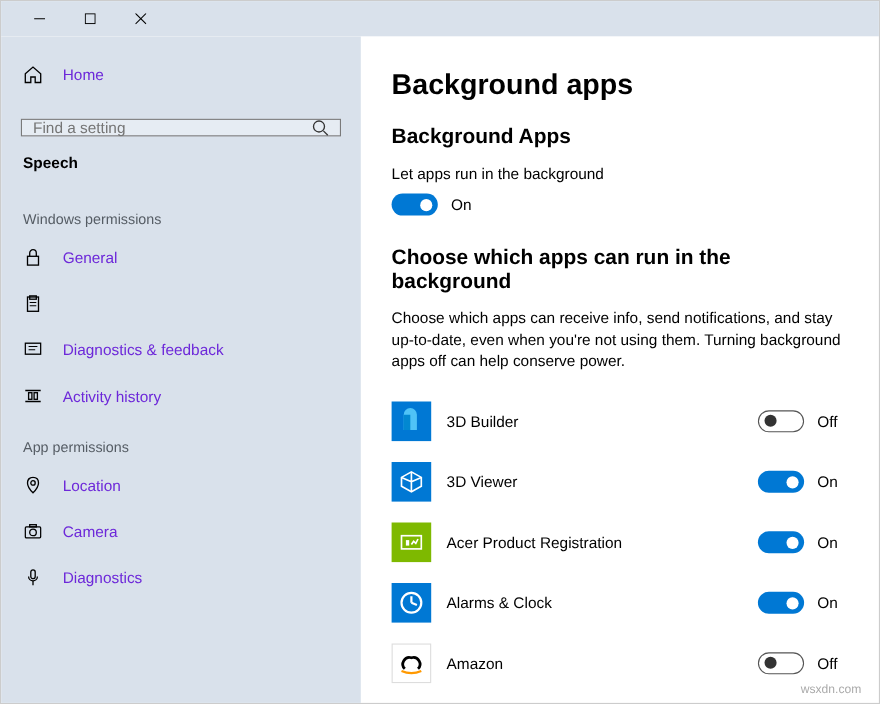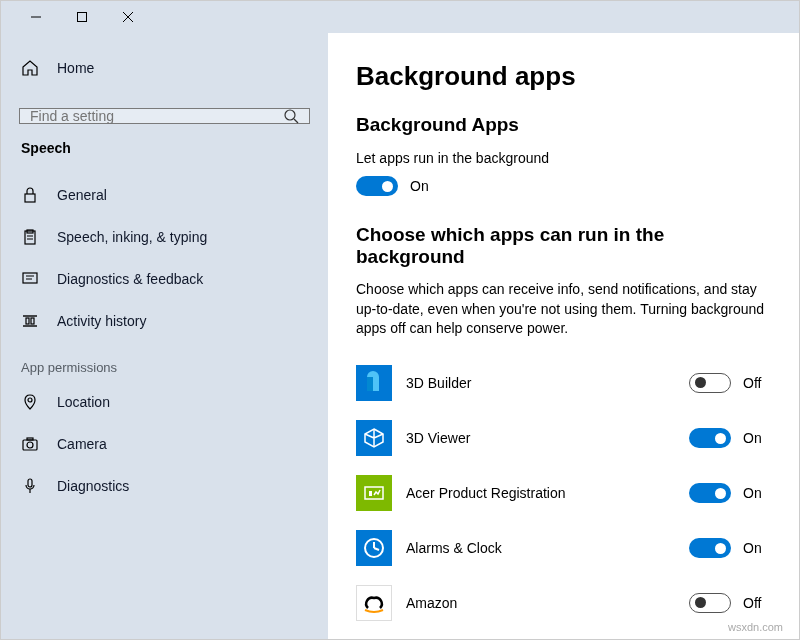--- a/index.html
+++ b/index.html
@@ -4,21 +4,21 @@
 <style>
 * { box-sizing: border-box; margin: 0; padding: 0; }
 body { font-family: "Segoe UI", -apple-system, sans-serif; font-size: 14px; color: #000; background: #fff; width: 800px; height: 640px; overflow: hidden; }
 .window { display: flex; flex-direction: column; width: 800px; height: 640px; border: 1px solid #ccc; }
 .titlebar { height: 32px; display: flex; align-items: center; background: #d9e1eb; padding-left: 12px; }
 .titlebar-title { font-size: 12px; flex: 1; }
 .win-controls { display: flex; }
 .win-btn { width: 46px; height: 32px; display: flex; align-items: center; justify-content: center; font-size: 12px; font-family: "Segoe UI Symbol", sans-serif; }
 .body { flex: 1; display: flex; overflow: hidden; }
 .sidebar { width: 327px; background: #d9e1eb; padding: 14px 0 0 0; display: flex; flex-direction: column; overflow: hidden; }
-.side-row { display: flex; align-items: center; height: 42px; padding: 0 20px; gap: 18px; color: #0f172a; }
+.side-row { display: flex; align-items: center; height: 42px; padding: 0 20px; gap: 18px; color: #6d28d9; }
 .side-row .icon { width: 18px; display:flex; align-items:center; justify-content:center; }
 .side-row .label { font-size: 14px; }
 .search { margin: 19px 18px 14px 18px; height: 16px; border: 1px solid #7a7a7a; background: #e6ecf3; display: flex; align-items: center; padding: 0 10px; }
 .search input { flex: 1; border: none; background: transparent; outline: none; font-size: 14px; color: #555; }
 .search .icon { color: #333; font-size: 14px; }
 .category { font-weight: 600; padding: 2px 20px 18px 20px; font-size: 14px; }
 .section-head { color: #555c64; font-size: 13px; padding: 18px 20px 6px 20px; }
 .main { flex: 1; padding: 28px 26px 10px 28px; overflow-y: hidden; position: relative; }
 .page-title { font-size: 26px; font-weight: 600; margin-bottom: 22px; }
 .sub-title { font-size: 19px; font-weight: 600; margin-bottom: 14px; }
@@ -80,40 +80,40 @@
         <span class="icon">
           <svg width="16" height="16" viewBox="0 0 16 16">
               <circle cx="7" cy="7" r="5" fill="none" stroke="#333" stroke-width="1.2"></circle>
               <line x1="11" y1="11" x2="15" y2="15" stroke="#333" stroke-width="1.2"></line>
             </svg>
         </span>
       </div>
 
       <div class="category">Speech</div>
 
+      <div class="section-head">Windows permissions</div>
 
       <div class="side-row">
         <span class="icon">
           <svg width="16" height="16" viewBox="0 0 16 16">
               <rect x="3" y="7" width="10" height="8" fill="none" stroke="#000" stroke-width="1.2"></rect>
               <path d="M5 7 L5 4 A3 3 0 0 1 11 4 L11 7" fill="none" stroke="#000" stroke-width="1.2"></path>
             </svg>
         </span>
         <span class="label">General</span>
       </div>
       <div class="side-row">
         <span class="icon">
           <svg width="16" height="16" viewBox="0 0 16 16">
               <rect x="3" y="2" width="10" height="13" fill="none" stroke="#000" stroke-width="1.2"></rect>
               <rect x="5" y="1" width="6" height="3" fill="none" stroke="#000" stroke-width="1.2"></rect>
               <line x1="5" y1="7" x2="11" y2="7" stroke="#000"></line>
               <line x1="5" y1="10" x2="11" y2="10" stroke="#000"></line>
             </svg>
         </span>
-        <span class="label">Speech, inking, &amp; typing</span>
       </div>
       <div class="side-row">
         <span class="icon">
           <svg width="16" height="16" viewBox="0 0 16 16">
               <rect x="1" y="2" width="14" height="10" fill="none" stroke="#000" stroke-width="1.2"></rect>
               <line x1="4" y1="5" x2="12" y2="5" stroke="#000"></line>
               <line x1="4" y1="8" x2="10" y2="8" stroke="#000"></line>
             </svg>
         </span>
         <span class="label">Diagnostics &amp; feedback</span>

